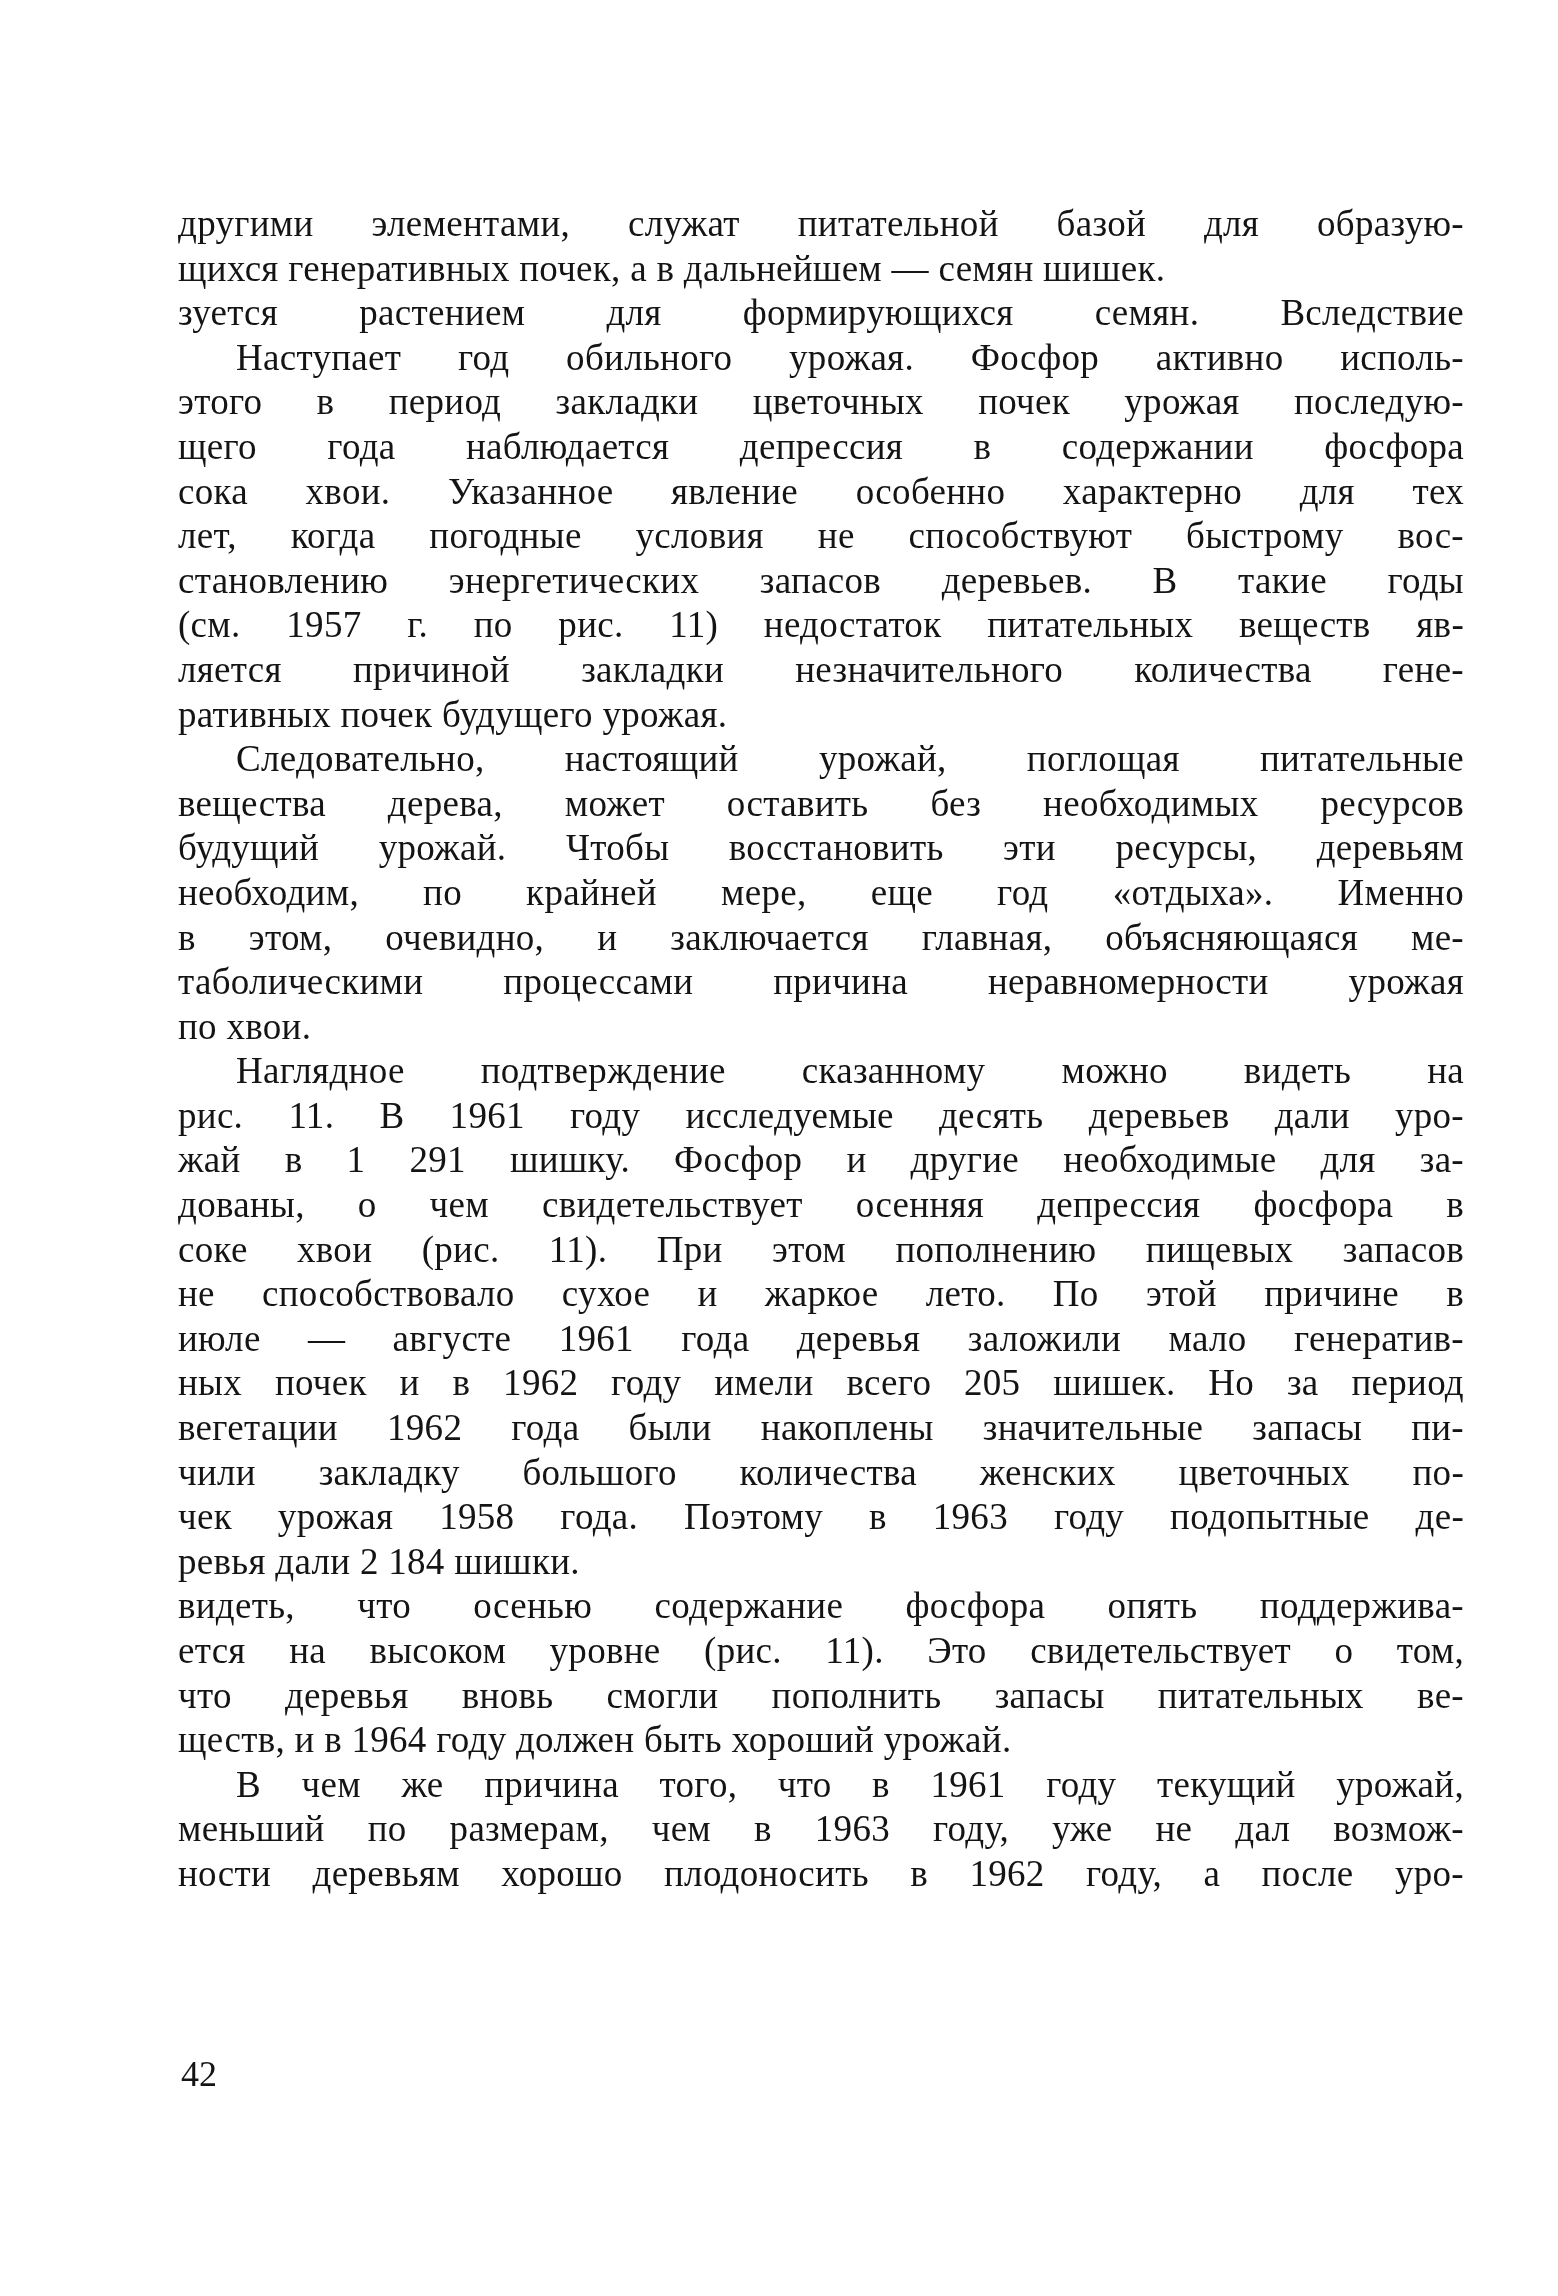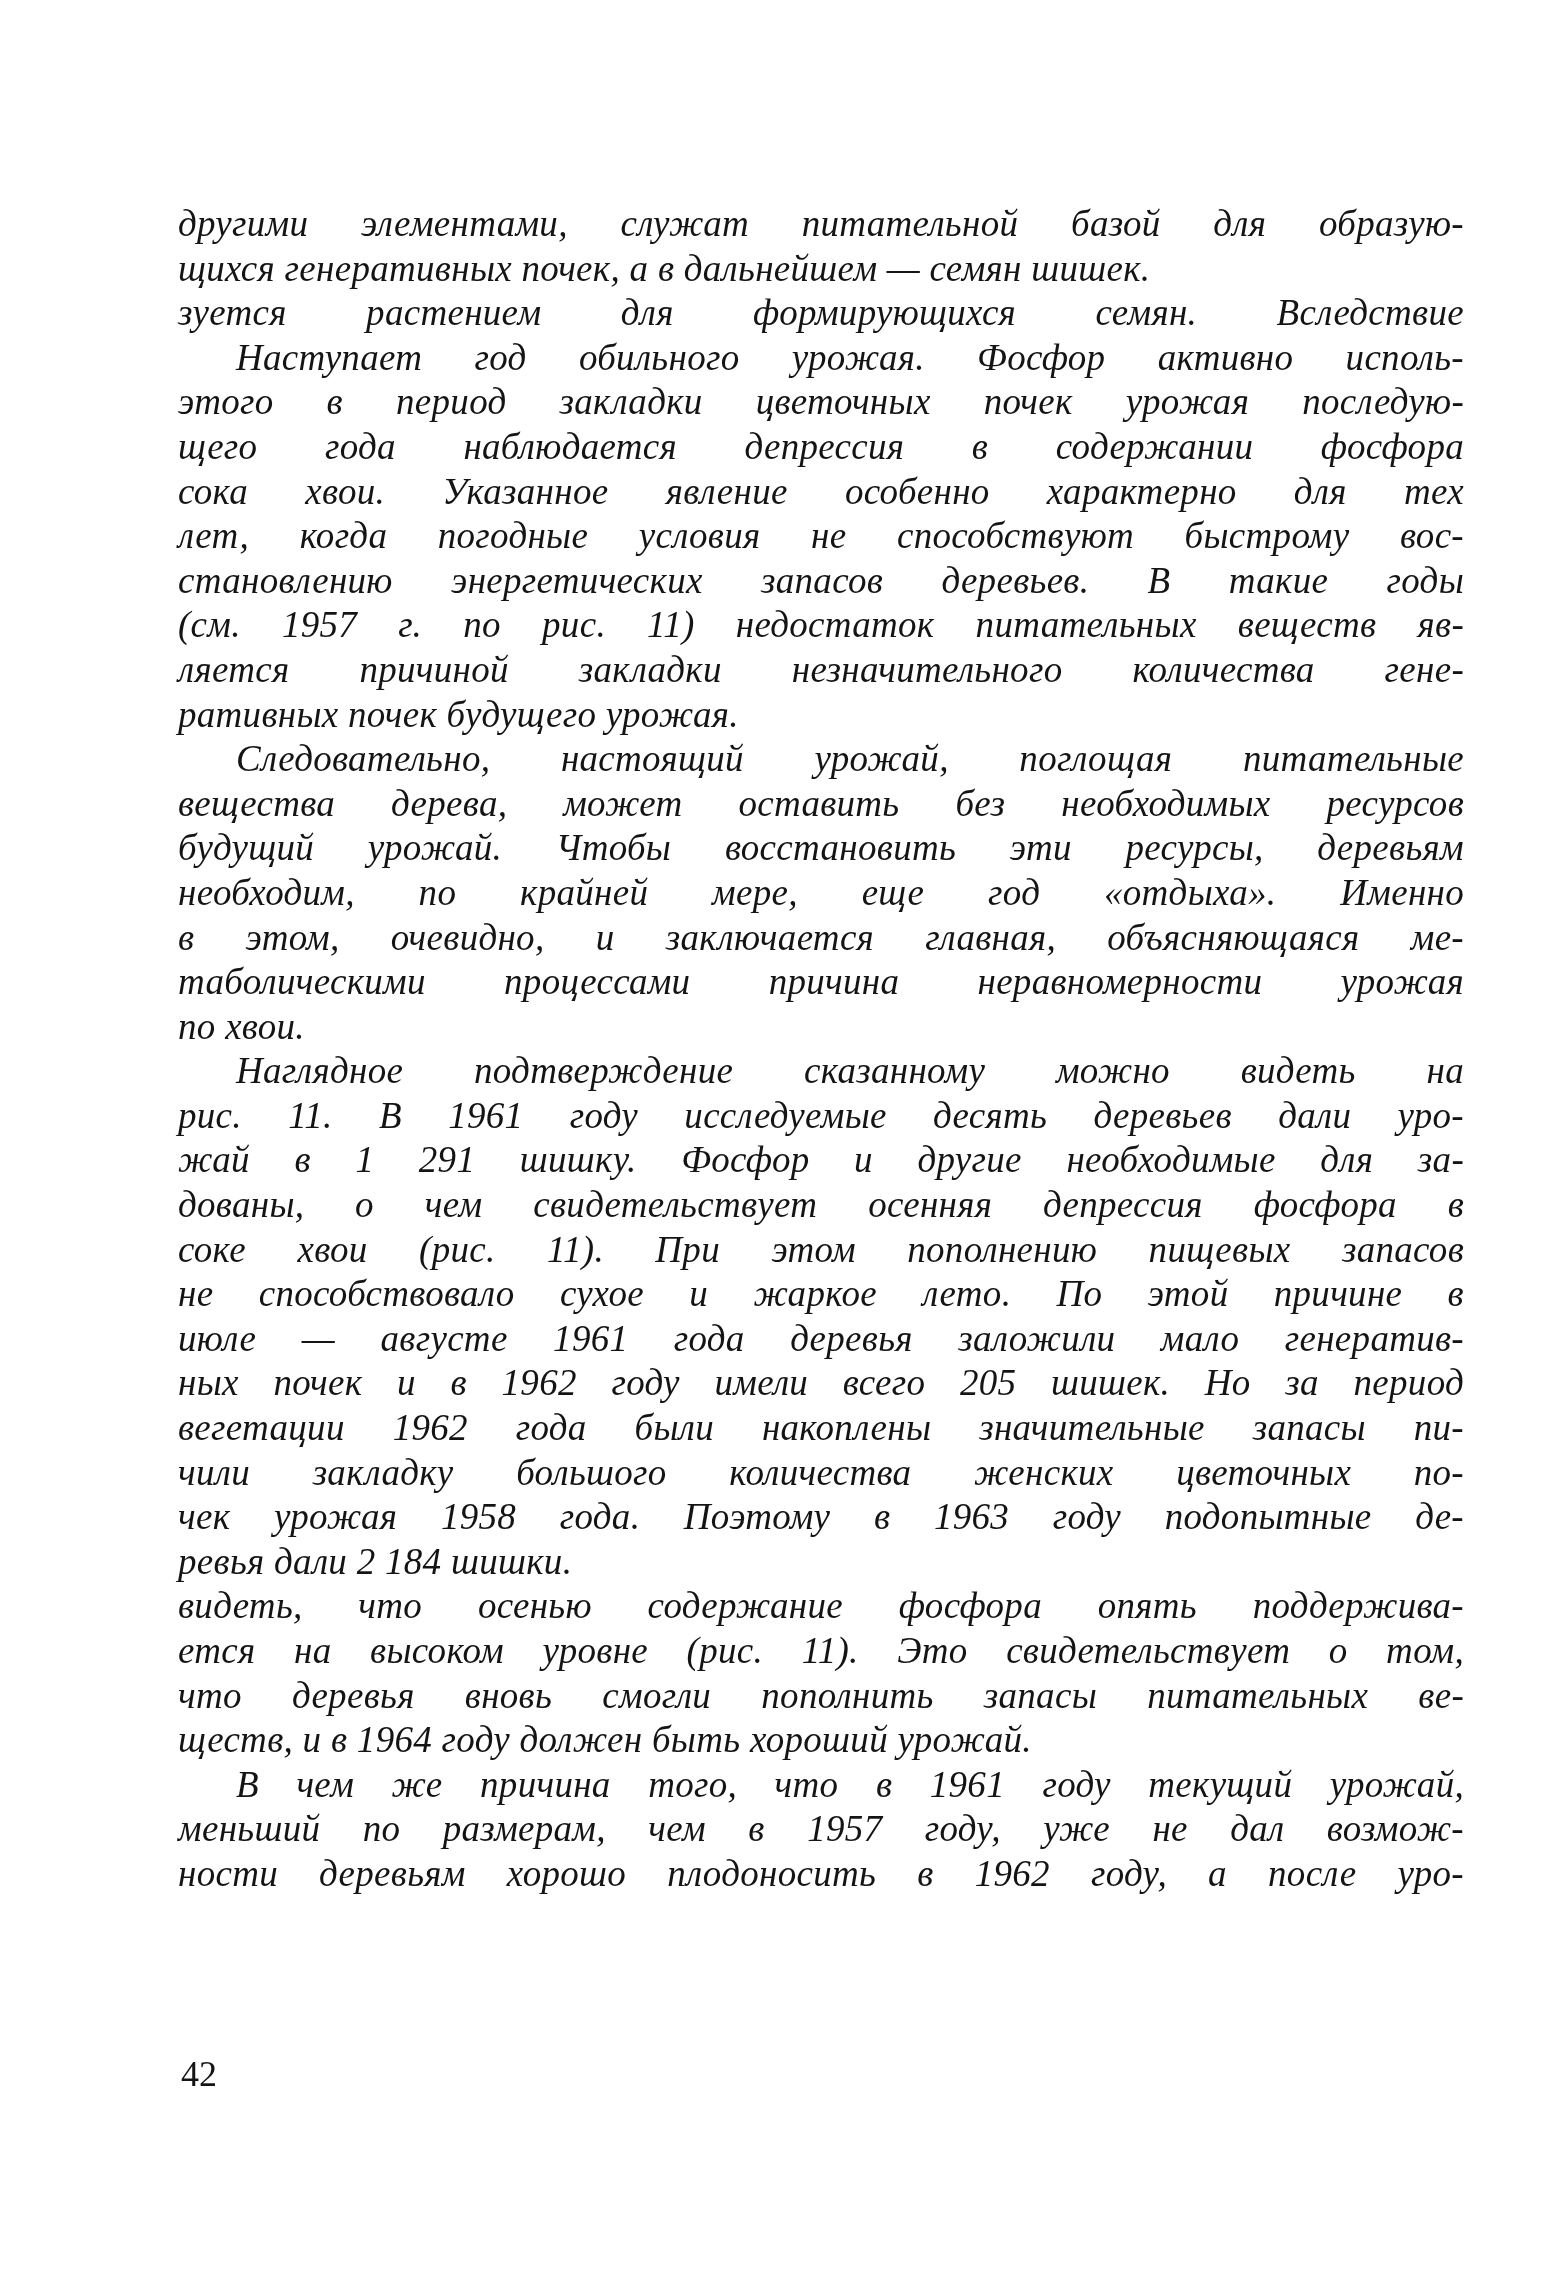--- a/index.html
+++ b/index.html
@@ -20,21 +20,20 @@
   }
   .text-block {
     position: absolute;
     left: 178px;
     top: 202px;
     width: 1286px;
     color: #141414;
     font-size: 37px;
     line-height: 44.6px;
     letter-spacing: 0.3px;
-    font-style: italic;
   }
   .line {
     text-align: justify;
     text-align-last: justify;
     height: 44.6px;
     white-space: nowrap;      
     overflow: visible;
   }
   .line.wrapfix { white-space: normal; } 
   .line.indent {
@@ -87,17 +86,17 @@
       <div class="line wrapfix">ных почек и в 1962 году имели всего 205 шишек. Но за период</div>
       <div class="line wrapfix">вегетации 1962 года были накоплены значительные запасы пи-</div>
       <div class="line wrapfix">чили закладку большого количества женских цветочных по-</div>
       <div class="line wrapfix">чек урожая 1958 года. Поэтому в 1963 году подопытные де-</div>
       <div class="line wrapfix para-end">ревья дали 2 184 шишки.</div>
       <div class="line wrapfix">видеть, что осенью содержание фосфора опять поддержива-</div>
       <div class="line wrapfix">ется на высоком уровне (рис. 11). Это свидетельствует о том,</div>
       <div class="line wrapfix">что деревья вновь смогли пополнить запасы питательных ве-</div>
       <div class="line wrapfix para-end">ществ, и в 1964 году должен быть хороший урожай.</div>
       <div class="line wrapfix indent">В чем же причина того, что в 1961 году текущий урожай,</div>
-      <div class="line wrapfix">меньший по размерам, чем в 1957 году, уже не дал возмож-</div>
+      <div class="line wrapfix">меньший по размерам, чем в 1963 году, уже не дал возмож-</div>
       <div class="line wrapfix">ности деревьям хорошо плодоносить в 1962 году, а после уро-</div>
     </div>
   <div class="page-number">42</div>
 </div>
 
 </body></html>

